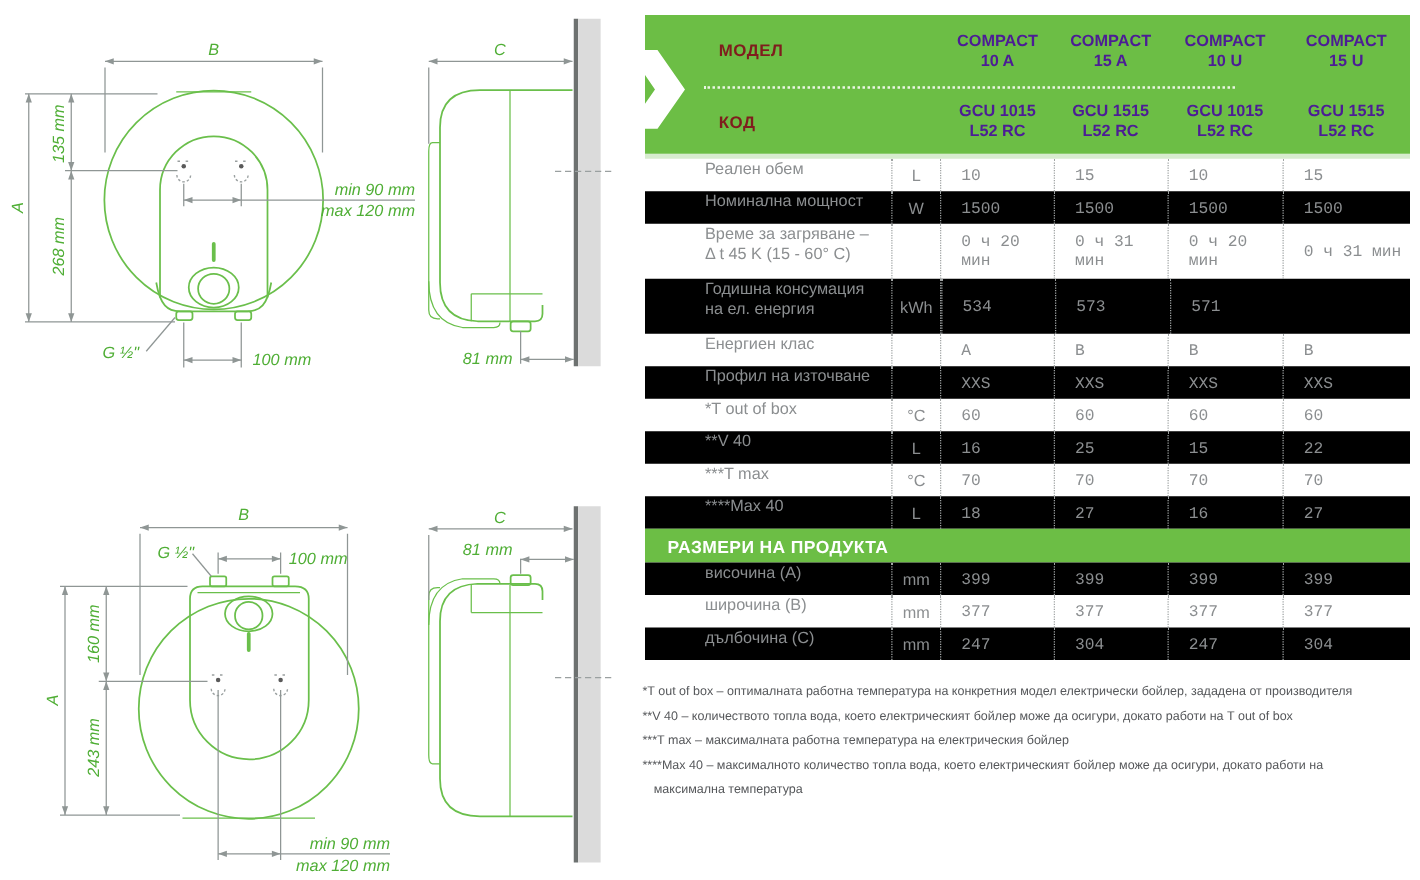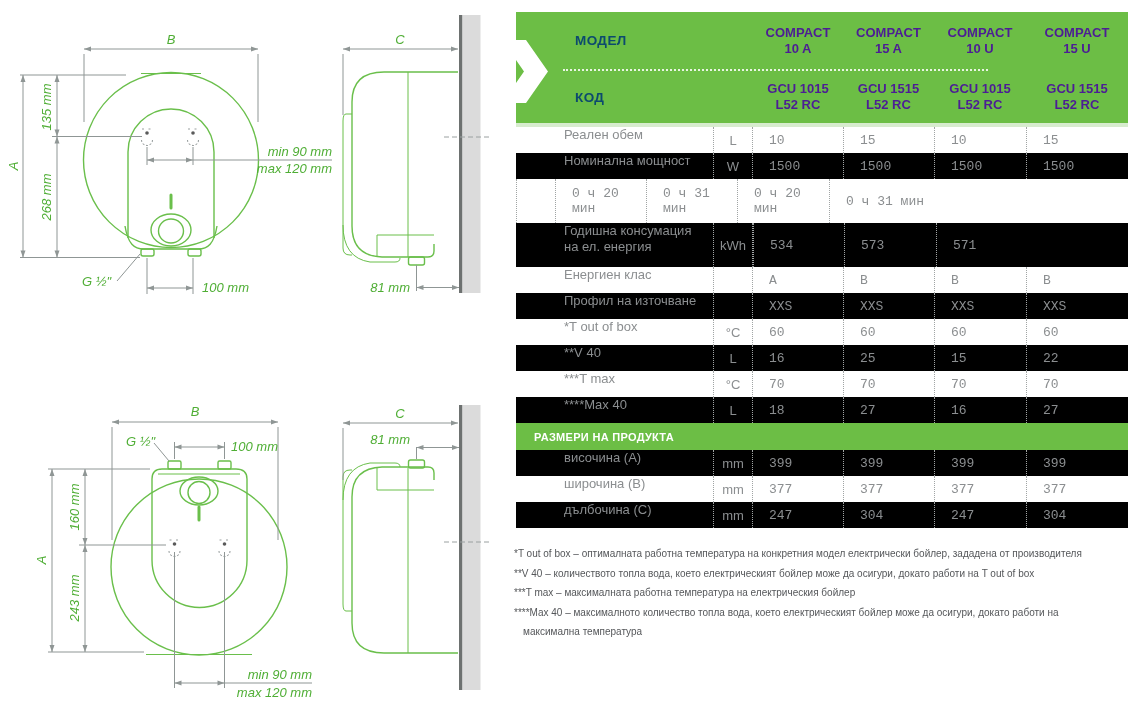--- a/index.html
+++ b/index.html
@@ -15,40 +15,40 @@
   .hole{stroke:#9aa0a0;fill:none;stroke-width:1.1px;stroke-dasharray:2 1.7;}
   .dt{font-family:"Liberation Sans",sans-serif;font-style:italic;font-size:13px;fill:#4fae35;}
   .sw{stroke:#6abf4b;stroke-width:3px;stroke-linecap:round;}
 
   
   .spec-table{position:absolute;left:516px;top:12px;width:612px;font-size:13px;color:#8b8e90;}
   .thead{position:relative;background:#6cbe45;overflow:hidden;}
   .hrow{display:flex;align-items:center;}
   .hrow.model{height:57px;}
   .hrow.code{height:52px;}
-  .hlabel{width:237px;padding-left:59px;box-sizing:border-box;color:#0c4a6e;
+  .hlabel{width:237px;padding-left:59px;box-sizing:border-box;color:#7f1d1d;
           font-weight:600;font-size:13.5px;letter-spacing:.4px;}
   .hcols{display:flex;}
   .hcol{text-align:center;color:#4c1d95;font-weight:600;font-size:13px;line-height:16px;}
   .hcol.c0{width:90px}.hcol.c1{width:91px}.hcol.c2{width:92px}.hcol.c3{width:102px}
   .hdots{margin-left:47px;width:425px;border-top:2px dotted rgba(255,255,255,.85);height:0;}
   .hstrip{height:4px;background:#d7ecce;}
 
   .trow{display:flex;height:26px;}
   .trow.tall{height:44px;}
   .trow.gray{background:#000000;}
   .cell-label{width:197px;padding-left:48px;box-sizing:border-box;}
   .lbl-line{line-height:16px;}
   .cell-unit{width:40px;align-self:stretch;display:flex;align-items:center;justify-content:center;
              border-left:1px dotted #a0a4a4;border-right:1px dotted #a0a4a4;box-sizing:border-box;}
   .cell-v{align-self:stretch;display:flex;align-items:center;padding-left:16px;box-sizing:border-box;font-family:Liberation Mono, monospace;}
   .cell-v.c0{width:90px}.cell-v.c1{width:91px}.cell-v.c2{width:92px}.cell-v.c3{width:102px}
   .cell-v.c1,.cell-v.c2,.cell-v.c3{border-left:1px dotted #a0a4a4;}
 
-  .section-band{height:27px;background:#6cbe45;color:#fff;font-weight:bold;font-size:11px;
+  .section-band{height:27px;background:#6cbe45;color:#fff;font-weight:bold;font-size:14px;
                 display:flex;align-items:center;padding-left:18px;letter-spacing:.3px;}
 
   
   .footnotes{position:absolute;left:514px;top:544px;width:600px;color:#55575a;
              font-size:10px;line-height:19.5px;}
   .footnote{padding-left:9px;text-indent:-9px;}
 </style>
 </head>
 <body>
 
@@ -247,20 +247,24 @@
           <div class="cell-label">
             <div class="lbl-line">Номинална мощност</div>
           </div>
           <div class="cell-unit">W</div>
           <div class="cell-v c0">1500</div>
           <div class="cell-v c1">1500</div>
           <div class="cell-v c2">1500</div>
           <div class="cell-v c3">1500</div>
         </div>
         <div class="trow white tall">
+          <div class="cell-label">
+            <div class="lbl-line">Време за загряване –</div>
+            <div class="lbl-line">Δ t 45 K (15 - 60° C)</div>
+          </div>
           <div class="cell-unit"></div>
           <div class="cell-v c0">0 ч 20 мин</div>
           <div class="cell-v c1">0 ч 31 мин</div>
           <div class="cell-v c2">0 ч 20 мин</div>
           <div class="cell-v c3">0 ч 31 мин</div>
         </div>
         <div class="trow gray tall">
           <div class="cell-label">
             <div class="lbl-line">Годишна консумация</div>
             <div class="lbl-line">на ел. енергия</div>

